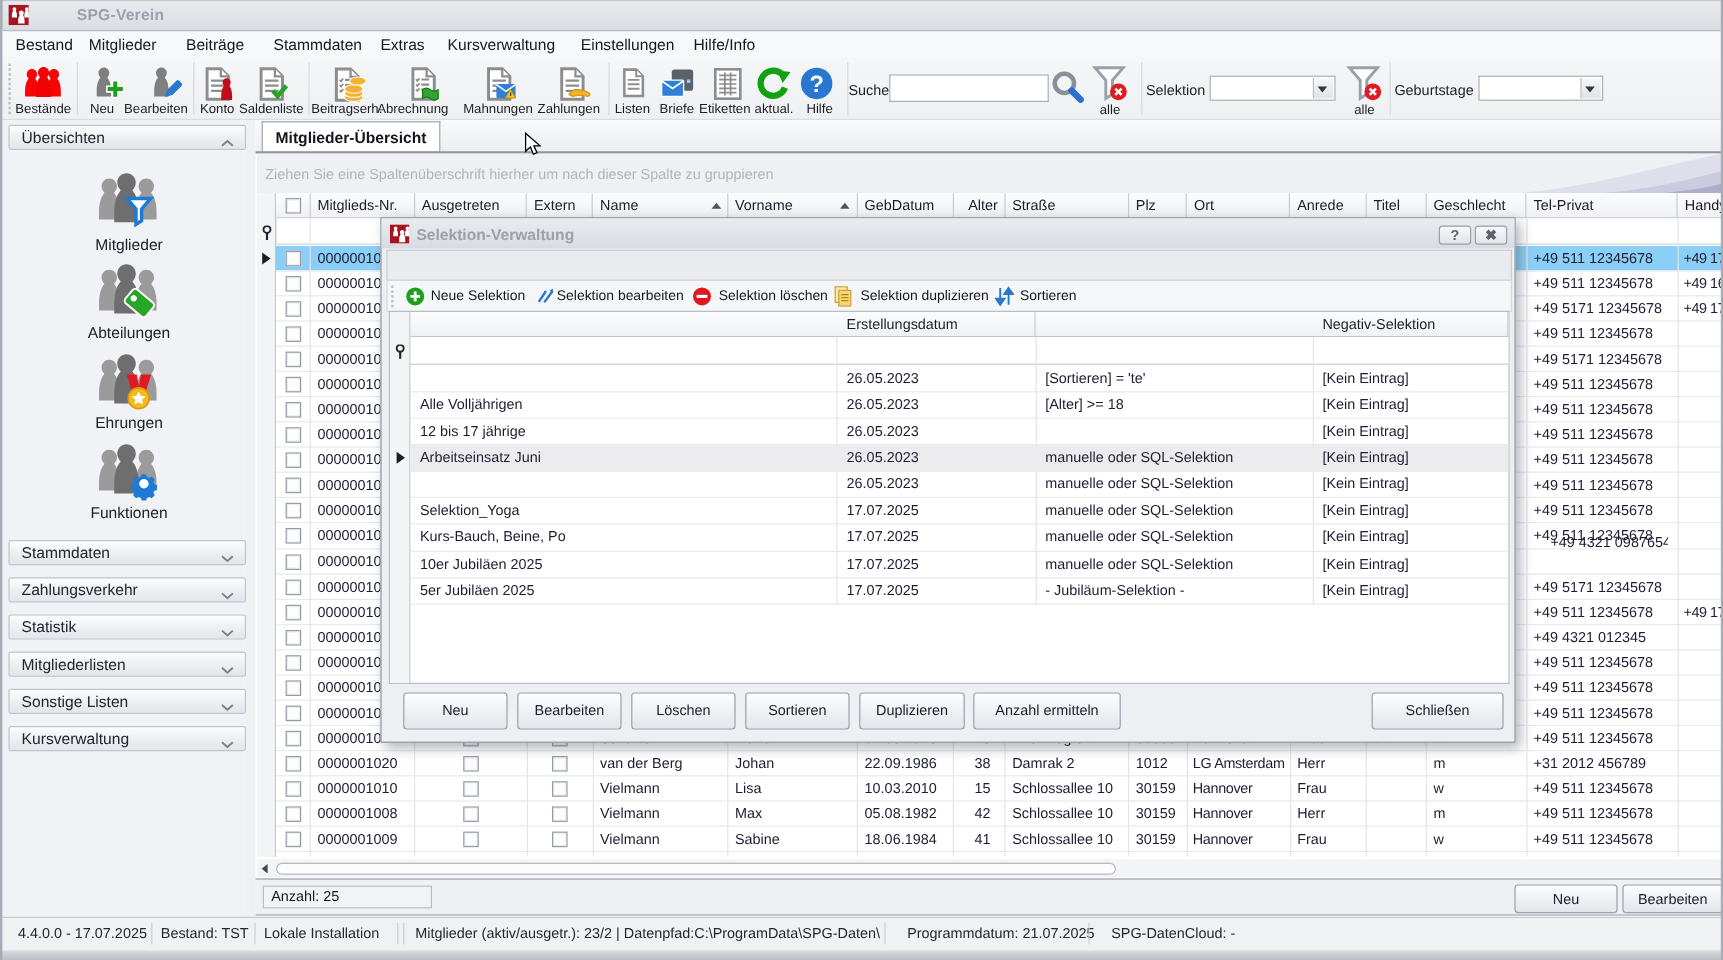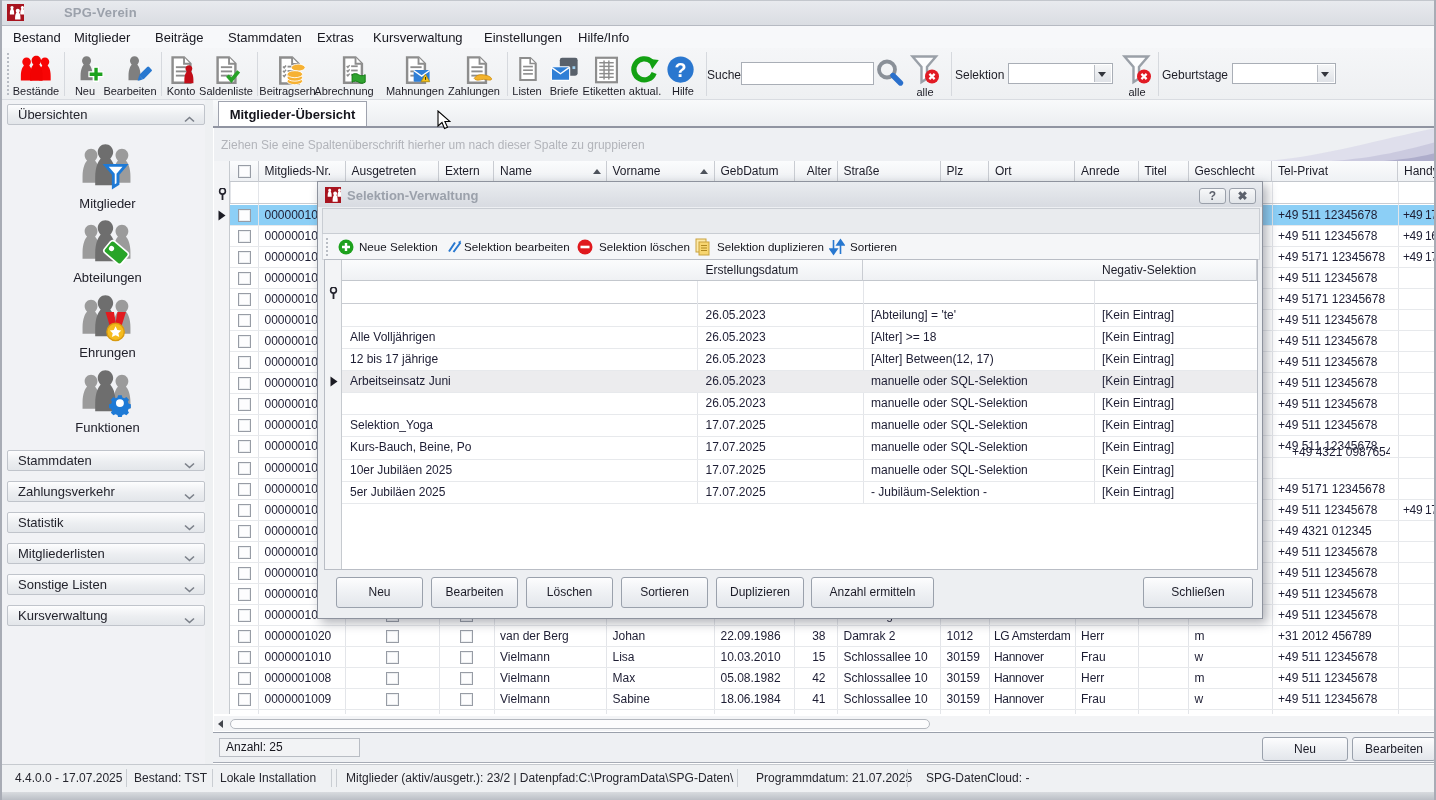--- a/index.html
+++ b/index.html
@@ -687,31 +687,30 @@
         <svg style="position:absolute;left:4px;top:27px" width="9" height="13" viewBox="0 0 9 13">
           <circle cx="4.5" cy="3.2" r="2.9" fill="none" stroke="#23232d" stroke-width="1.6"></circle>
           <path d="M4.5 6v6" stroke="#23232d" stroke-width="1.8"></path>
         </svg>
         <svg style="position:absolute;left:5px;top:116px" width="8" height="11" viewBox="0 0 8 11">
           <path d="M0.5 0.5v10l7-5z" fill="#1c1c24"></path>
         </svg>
       </div>
       <div class="drline" style="top:65.65px"></div>
       <div class="dcell" style="left:380.5px;top:44.50px;width:155.5px">26.05.2023</div>
-      <div class="dcell" style="left:546px;top:44.50px;width:221px">[Abteilung] = 'te'</div>
+      <div class="dcell" style="left:546px;top:44.50px;width:221px">[Sortieren] = 'te'</div>
       <div class="dcell" style="left:777px;top:44.50px;width:153px">[Kein Eintrag]</div>
       <div class="drline" style="top:87.80px"></div>
       <div class="dcell" style="left:25px;top:66.65px;width:345.5px">Alle Volljährigen</div>
       <div class="dcell" style="left:380.5px;top:66.65px;width:155.5px">26.05.2023</div>
       <div class="dcell" style="left:546px;top:66.65px;width:221px">[Alter] &gt;= 18</div>
       <div class="dcell" style="left:777px;top:66.65px;width:153px">[Kein Eintrag]</div>
       <div class="drline" style="top:109.95px"></div>
       <div class="dcell" style="left:25px;top:88.80px;width:345.5px">12 bis 17 jährige</div>
       <div class="dcell" style="left:380.5px;top:88.80px;width:155.5px">26.05.2023</div>
-      <div class="dcell" style="left:546px;top:88.80px;width:221px">[Alter] Between(12, 17)</div>
       <div class="dcell" style="left:777px;top:88.80px;width:153px">[Kein Eintrag]</div>
       <div style="position:absolute;left:17px;top:110.95px;width:915px;height:22.15px;background:#ececee"></div>
       <div class="drline" style="top:132.10px"></div>
       <div class="dcell" style="left:25px;top:110.95px;width:345.5px">Arbeitseinsatz Juni</div>
       <div class="dcell" style="left:380.5px;top:110.95px;width:155.5px">26.05.2023</div>
       <div class="dcell" style="left:546px;top:110.95px;width:221px">manuelle oder SQL-Selektion</div>
       <div class="dcell" style="left:777px;top:110.95px;width:153px">[Kein Eintrag]</div>
       <div class="drline" style="top:154.25px"></div>
       <div class="dcell" style="left:380.5px;top:133.10px;width:155.5px">26.05.2023</div>
       <div class="dcell" style="left:546px;top:133.10px;width:221px">manuelle oder SQL-Selektion</div>

